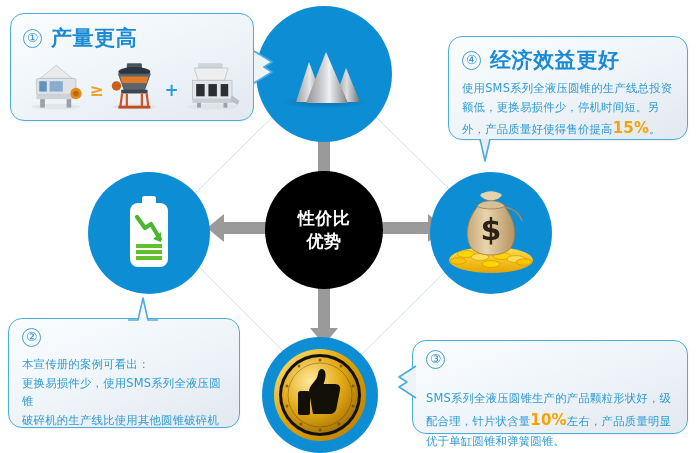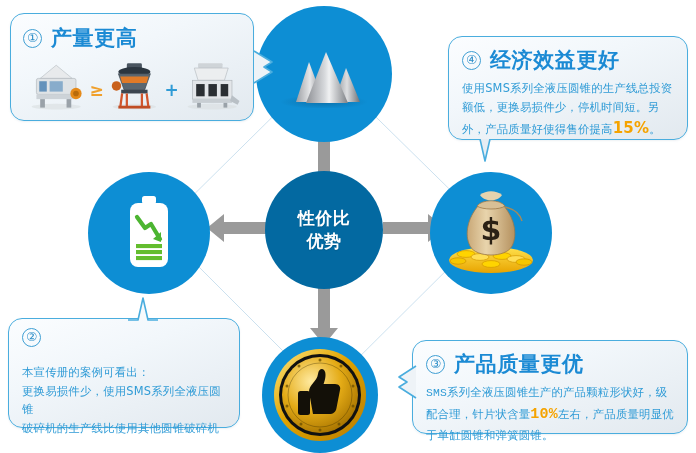--- a/index.html
+++ b/index.html
@@ -24,21 +24,21 @@
   
   .circle {
     position: absolute;
     border-radius: 50%;
     background: #0d8ed4;
     display: flex;
     align-items: center;
     justify-content: center;
   }
   .circle-center {
-    background: #0369a1;
+    background: #000000;
   }
   .center-label {
     color: #ffffff;
     font-size: 17px;
     font-weight: bold;
     line-height: 1.38;
     text-align: center;
     letter-spacing: 0.5px;
     text-shadow: 0 1px 1px rgba(0,0,0,0.12);
   }
@@ -309,36 +309,35 @@
     </div>
     <svg class="tail" style="left:20px; top:102px;" width="32" height="24" viewBox="0 0 32 24">
       <path d="M1 0 L11 0 L16 22 L21 0 L31 0" fill="#e6edf3" stroke="#4aadde" stroke-width="1.6" stroke-linejoin="round"></path>
     </svg>
   </div>
 
   <div class="callout" style="left:8px; top:318px; width:232px; height:110px; padding:9px 13px;">
     <div class="callout-head">
       <span class="num-circle">②</span>
     </div>
-    <div class="callout-body" style="margin-top:16px;">
+    <div class="callout-body" style="margin-top:8px;">
       <div>本宣传册的案例可看出：</div>
       <div>更换易损件少，使用SMS系列全液压圆锥</div>
       <div>破碎机的生产线比使用其他圆锥破碎机</div>
     </div>
     <svg class="tail" style="left:118px; top:-22px;" width="32" height="24" viewBox="0 0 32 24">
       <path d="M1 23 L11 23 L16 1 L21 23 L31 23" fill="#f7fafc" stroke="#4aadde" stroke-width="1.6" stroke-linejoin="round"></path>
     </svg>
   </div>
 
   <div class="callout" style="left:412px; top:340px; width:276px; height:94px; padding:9px 13px;">
     <div class="callout-head">
       <span class="num-circle">③</span>
-      <span class="callout-title">产品质量更优</span>
-    </div>
-    <div class="callout-body" style="margin-top:6px;font-family:Liberation Mono, monospace;">
+    </div>
+    <div class="callout-body" style="margin-top:20px;">
       <span>SMS系列全液压圆锥生产的产品颗粒形状好，级配合理，针片状含量</span><span class="hl">10%</span><span>左右，产品质量明显优于单缸圆锥和弹簧圆锥。</span>
     </div>
     <svg class="tail" style="left:-20px; top:24px;" width="24" height="34" viewBox="0 0 24 34">
       <path d="M23 1 L6 12 L14 17 L6 22 L23 33" fill="#eef3f7" stroke="#4aadde" stroke-width="1.6" stroke-linejoin="round"></path>
     </svg>
   </div>
 
 </div>
 
 </body></html>

